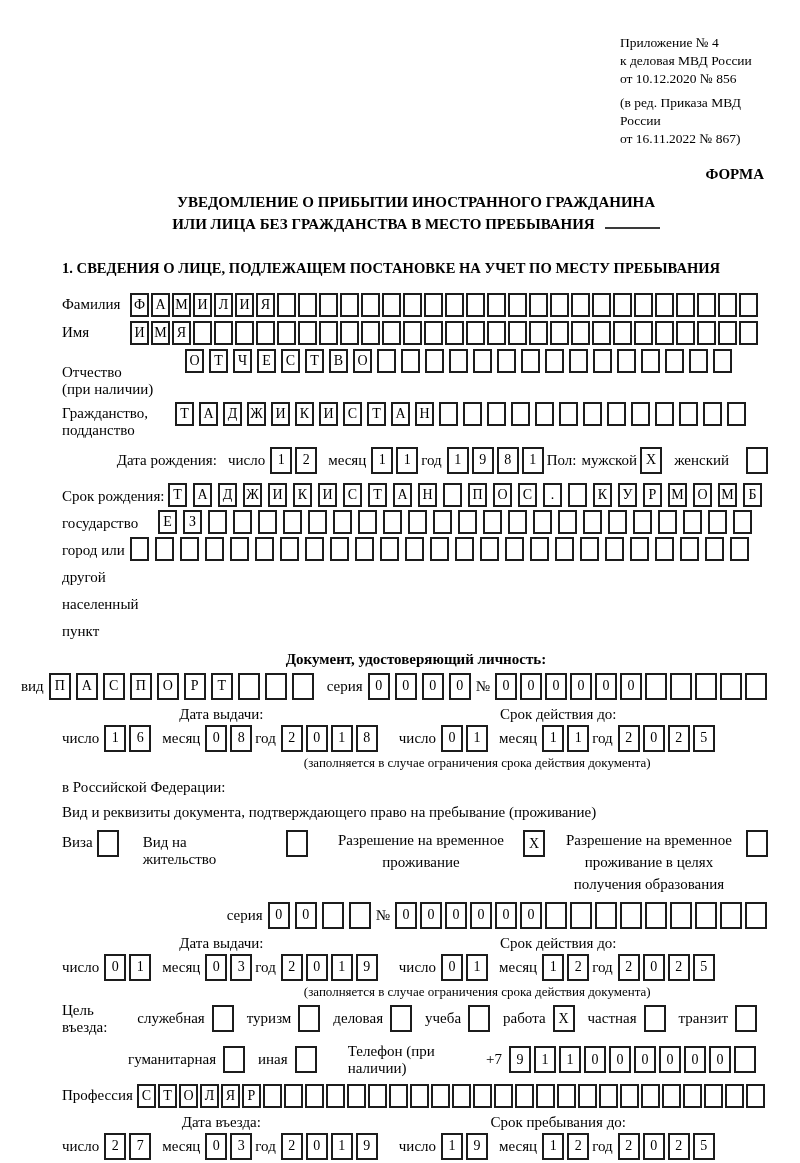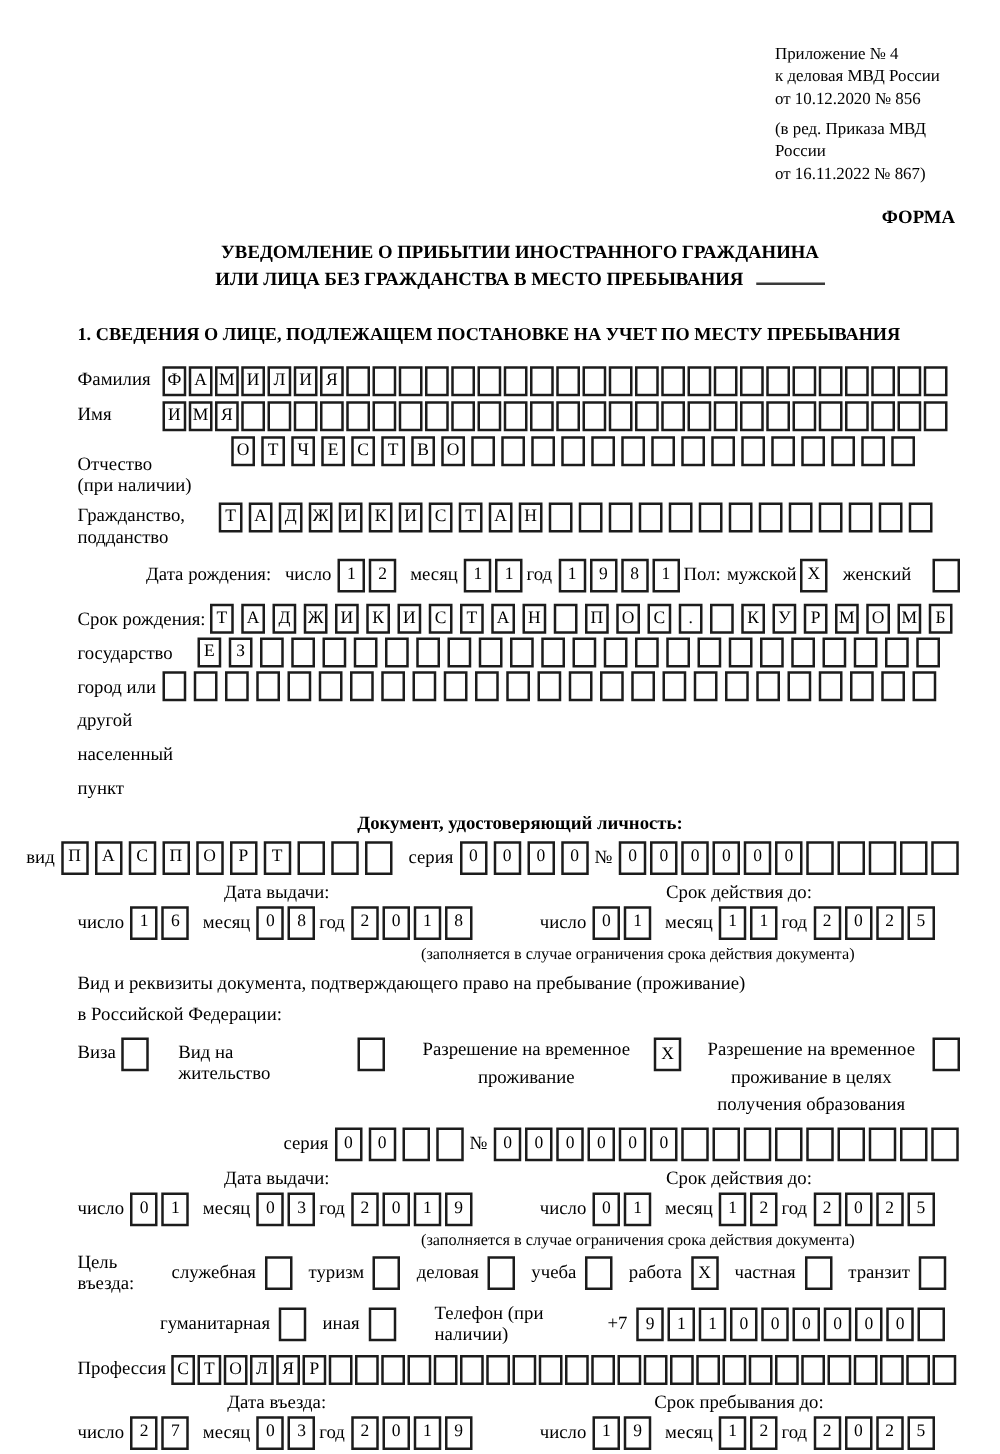--- a/index.html
+++ b/index.html
@@ -41,21 +41,21 @@
   .lbl { flex: none; padding-top: 3px; }
   .w68  { width: 68px; }
   .w123 { width: 123px; margin-top: 12px; }
   .w113 { width: 113px; }
   .lblcol { flex: none; line-height: 1.75; }
   .mb3 { margin-bottom: 3px; }
 
   
   .dl { display: flex; align-items: center; justify-content: flex-end; }
   .dl > span.t { padding: 0 5px 0 0; }
-  .dates { display: flex; margin: 6px 0 2px; gap: 33px; }
+  .dates { display: flex; margin: 6px 0 2px; }
   .dcol { flex: none; }
   .dcol .dhead { text-align: center; margin-bottom: 2px; }
   .dcol.right { margin-left: 18px; }
   .note { font-size: 13px; white-space: nowrap; margin-top: 3px; }
   .note.hang { margin-left: -95px; }
 
   
   .permits { display: flex; align-items: flex-start; margin: 6px 0 4px; }
   .perm { display: flex; align-items: flex-start; }
   .perm .plbl { padding-top: 4px; }
@@ -432,22 +432,22 @@
             <span class="cb">0</span>
             <span class="cb">2</span>
             <span class="cb">5</span>
           </span>
       </div>
       <div class="note hang">(заполняется в случае ограничения срока действия документа)</div>
     </div>
   </div>
 
   <div class="intro">
+    <div>в Российской Федерации:</div>
     <div>Вид и реквизиты документа, подтверждающего право на пребывание (проживание)</div>
-    <div>в Российской Федерации:</div>
   </div>
 
   <div class="permits">
     <div class="perm">
       <span class="plbl">Виза</span>
       <span class="cells big" style="margin-left:4px;">
           <span class="cb"></span>
         </span>
     </div>
     <div class="perm" style="margin-left:22px;">

